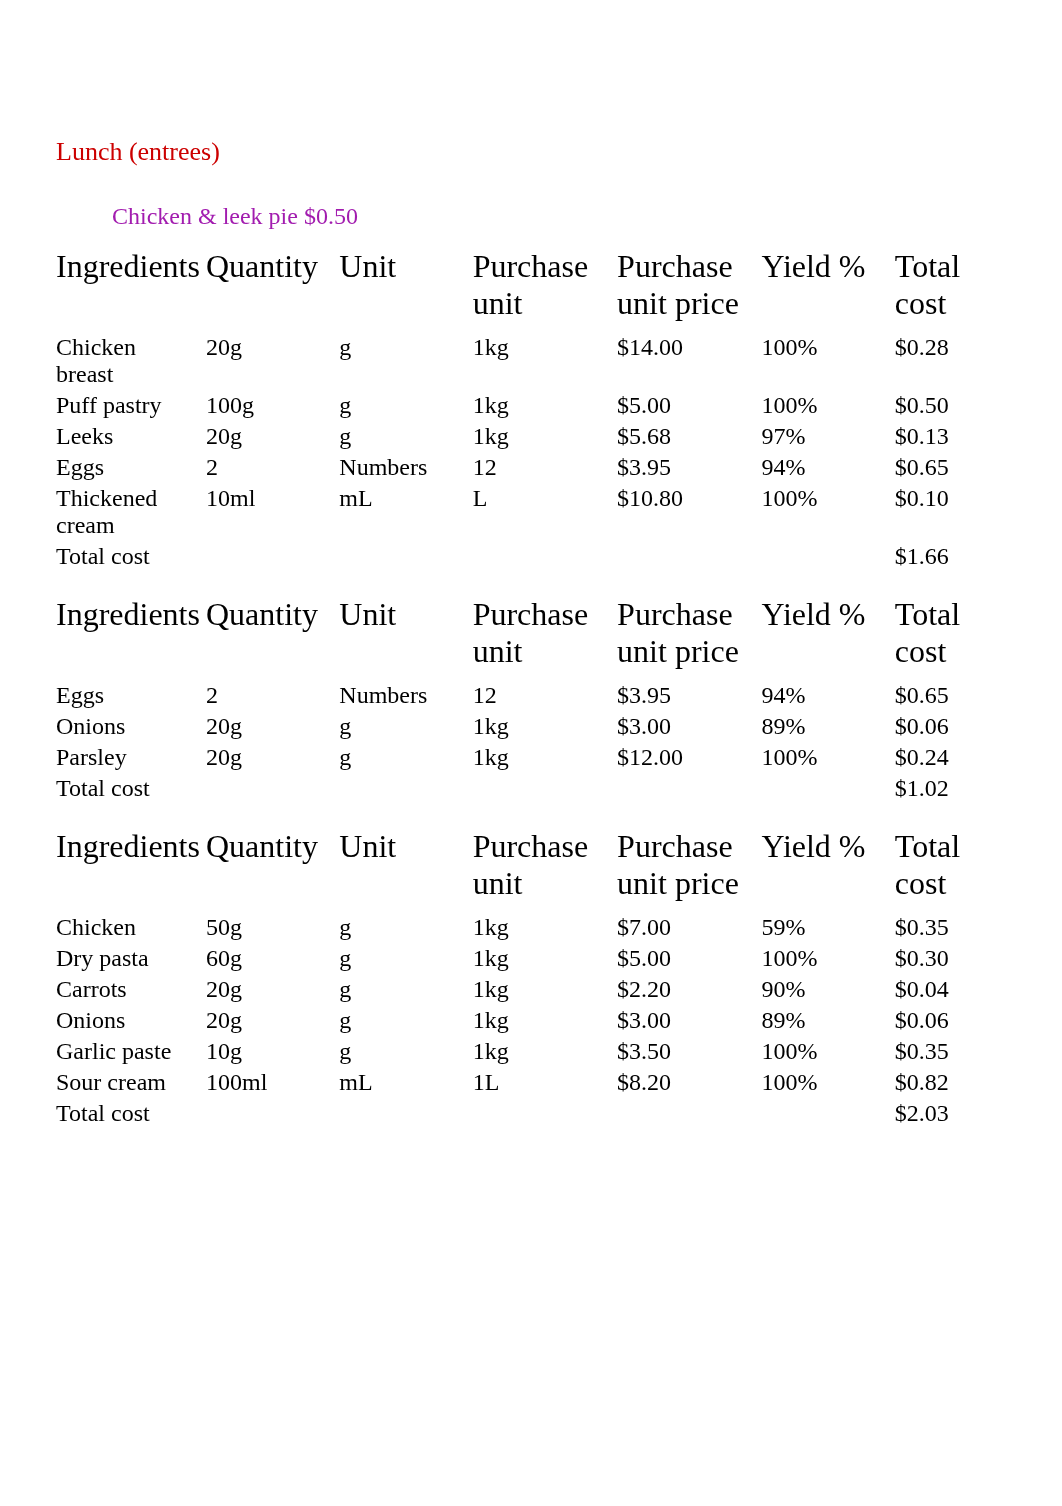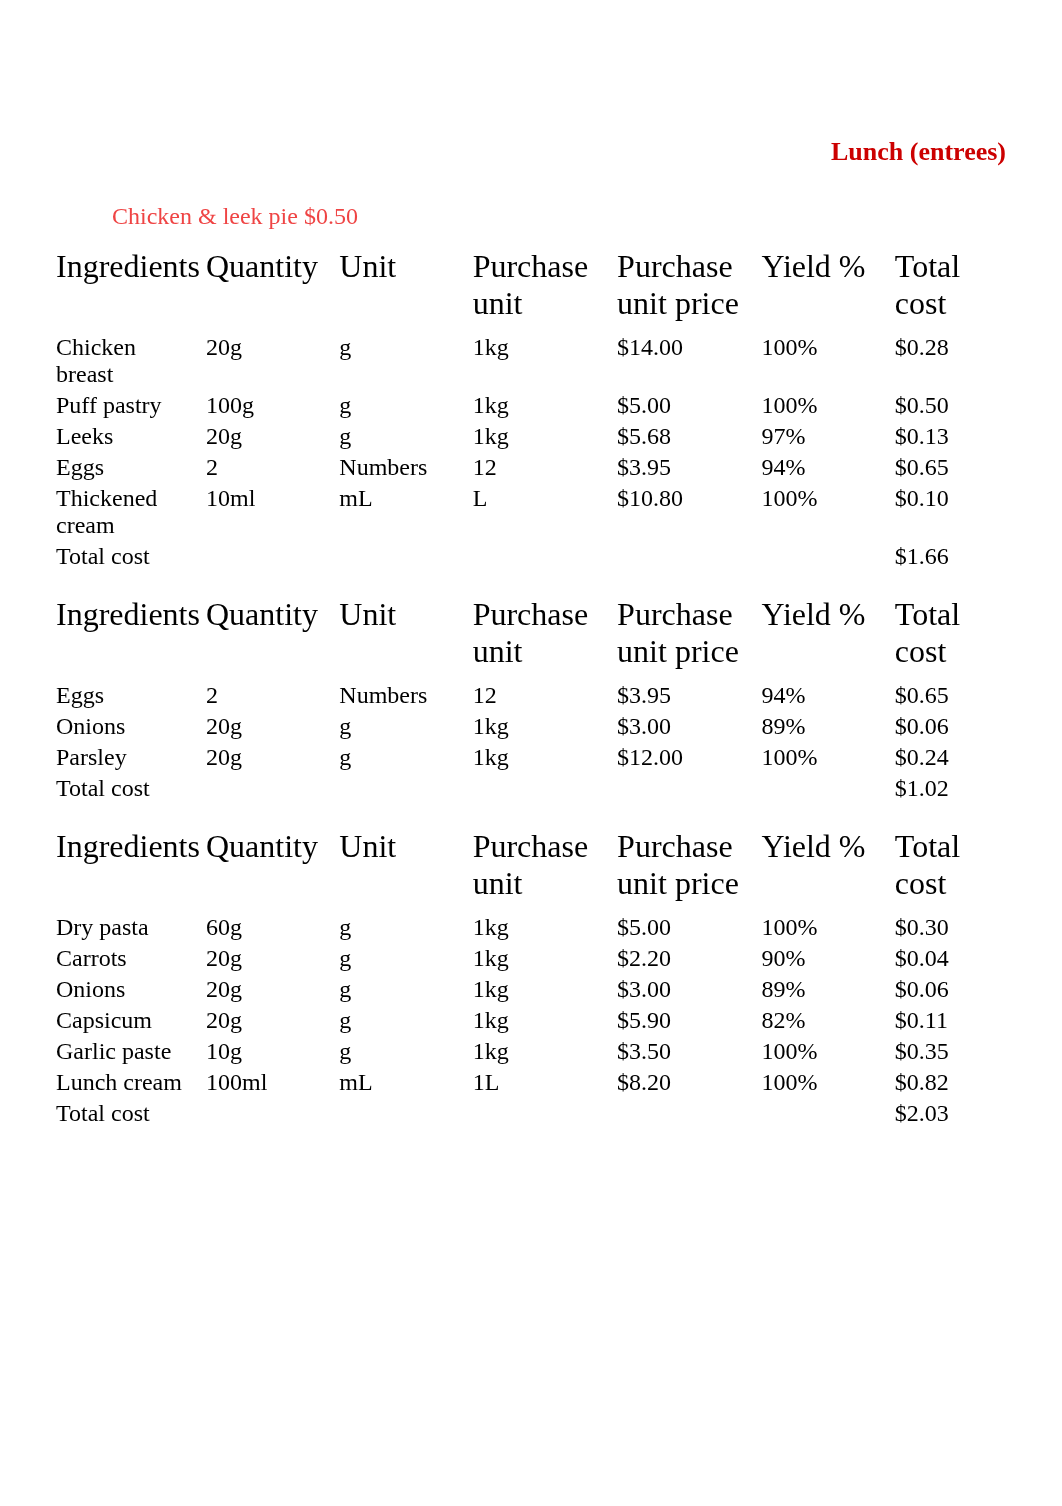--- a/index.html
+++ b/index.html
@@ -7,28 +7,28 @@
       background: #ffffff;
       margin: 0;
       padding: 0;
       width: 1062px;
       color: #000000;
     }
     .page {
       padding: 120px 56px 80px 56px;
     }
     .page-title {
-      text-align: right;
+      text-align: left;
       color: #cc0000;
       font-size: 26px;
       margin-bottom: 24px;
-      font-weight: bold;
+      font-weight: normal;
     }
     .section-title {
-      color: #ef4444;
+      color: #a21caf;
       font-size: 24px;
       margin-left: 56px;
       margin-bottom: 14px;
       margin-top: 36px;
       font-weight: normal;
     }
     .recipe-table {
       width: 100%;
       border-collapse: collapse;
       margin-bottom: 20px;
@@ -216,20 +216,29 @@
             <th>Quantity</th>
             <th>Unit</th>
             <th>Purchase unit</th>
             <th>Purchase unit price</th>
             <th>Yield %</th>
             <th>Total cost</th>
           </tr>
         </thead>
         <tbody>
           <tr>
+            <td>Chicken</td>
+            <td>50g</td>
+            <td>g</td>
+            <td>1kg</td>
+            <td>$7.00</td>
+            <td>59%</td>
+            <td>$0.35</td>
+          </tr>
+          <tr>
             <td>Dry pasta</td>
             <td>60g</td>
             <td>g</td>
             <td>1kg</td>
             <td>$5.00</td>
             <td>100%</td>
             <td>$0.30</td>
           </tr>
           <tr>
             <td>Carrots</td>
@@ -243,39 +252,30 @@
           <tr>
             <td>Onions</td>
             <td>20g</td>
             <td>g</td>
             <td>1kg</td>
             <td>$3.00</td>
             <td>89%</td>
             <td>$0.06</td>
           </tr>
           <tr>
-            <td>Capsicum</td>
-            <td>20g</td>
-            <td>g</td>
-            <td>1kg</td>
-            <td>$5.90</td>
-            <td>82%</td>
-            <td>$0.11</td>
-          </tr>
-          <tr>
             <td>Garlic paste</td>
             <td>10g</td>
             <td>g</td>
             <td>1kg</td>
             <td>$3.50</td>
             <td>100%</td>
             <td>$0.35</td>
           </tr>
           <tr>
-            <td>Lunch cream</td>
+            <td>Sour cream</td>
             <td>100ml</td>
             <td>mL</td>
             <td>1L</td>
             <td>$8.20</td>
             <td>100%</td>
             <td>$0.82</td>
           </tr>
           <tr>
             <td>Total cost</td>
             <td></td>

